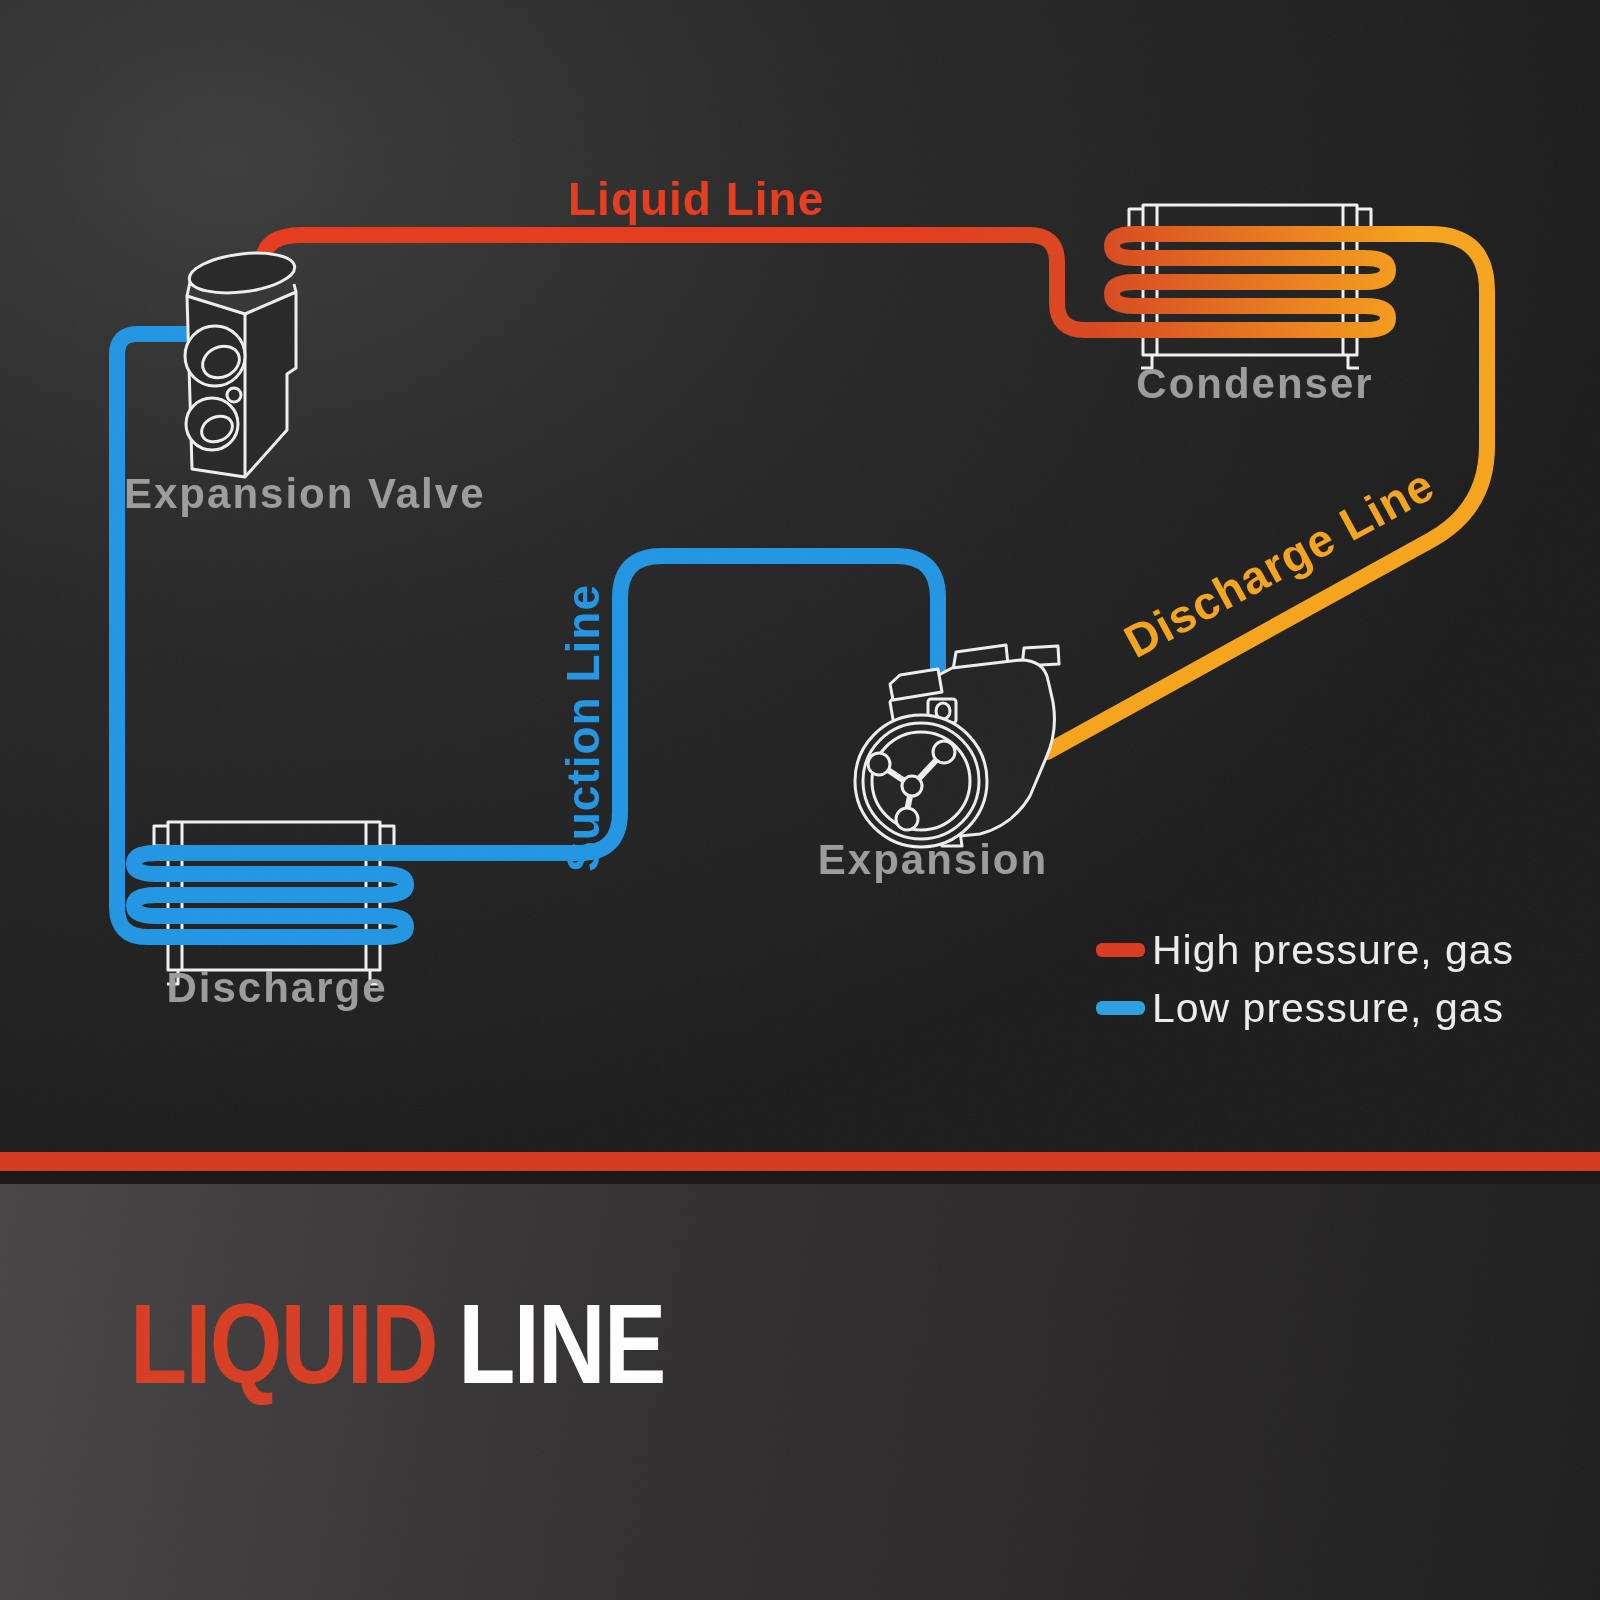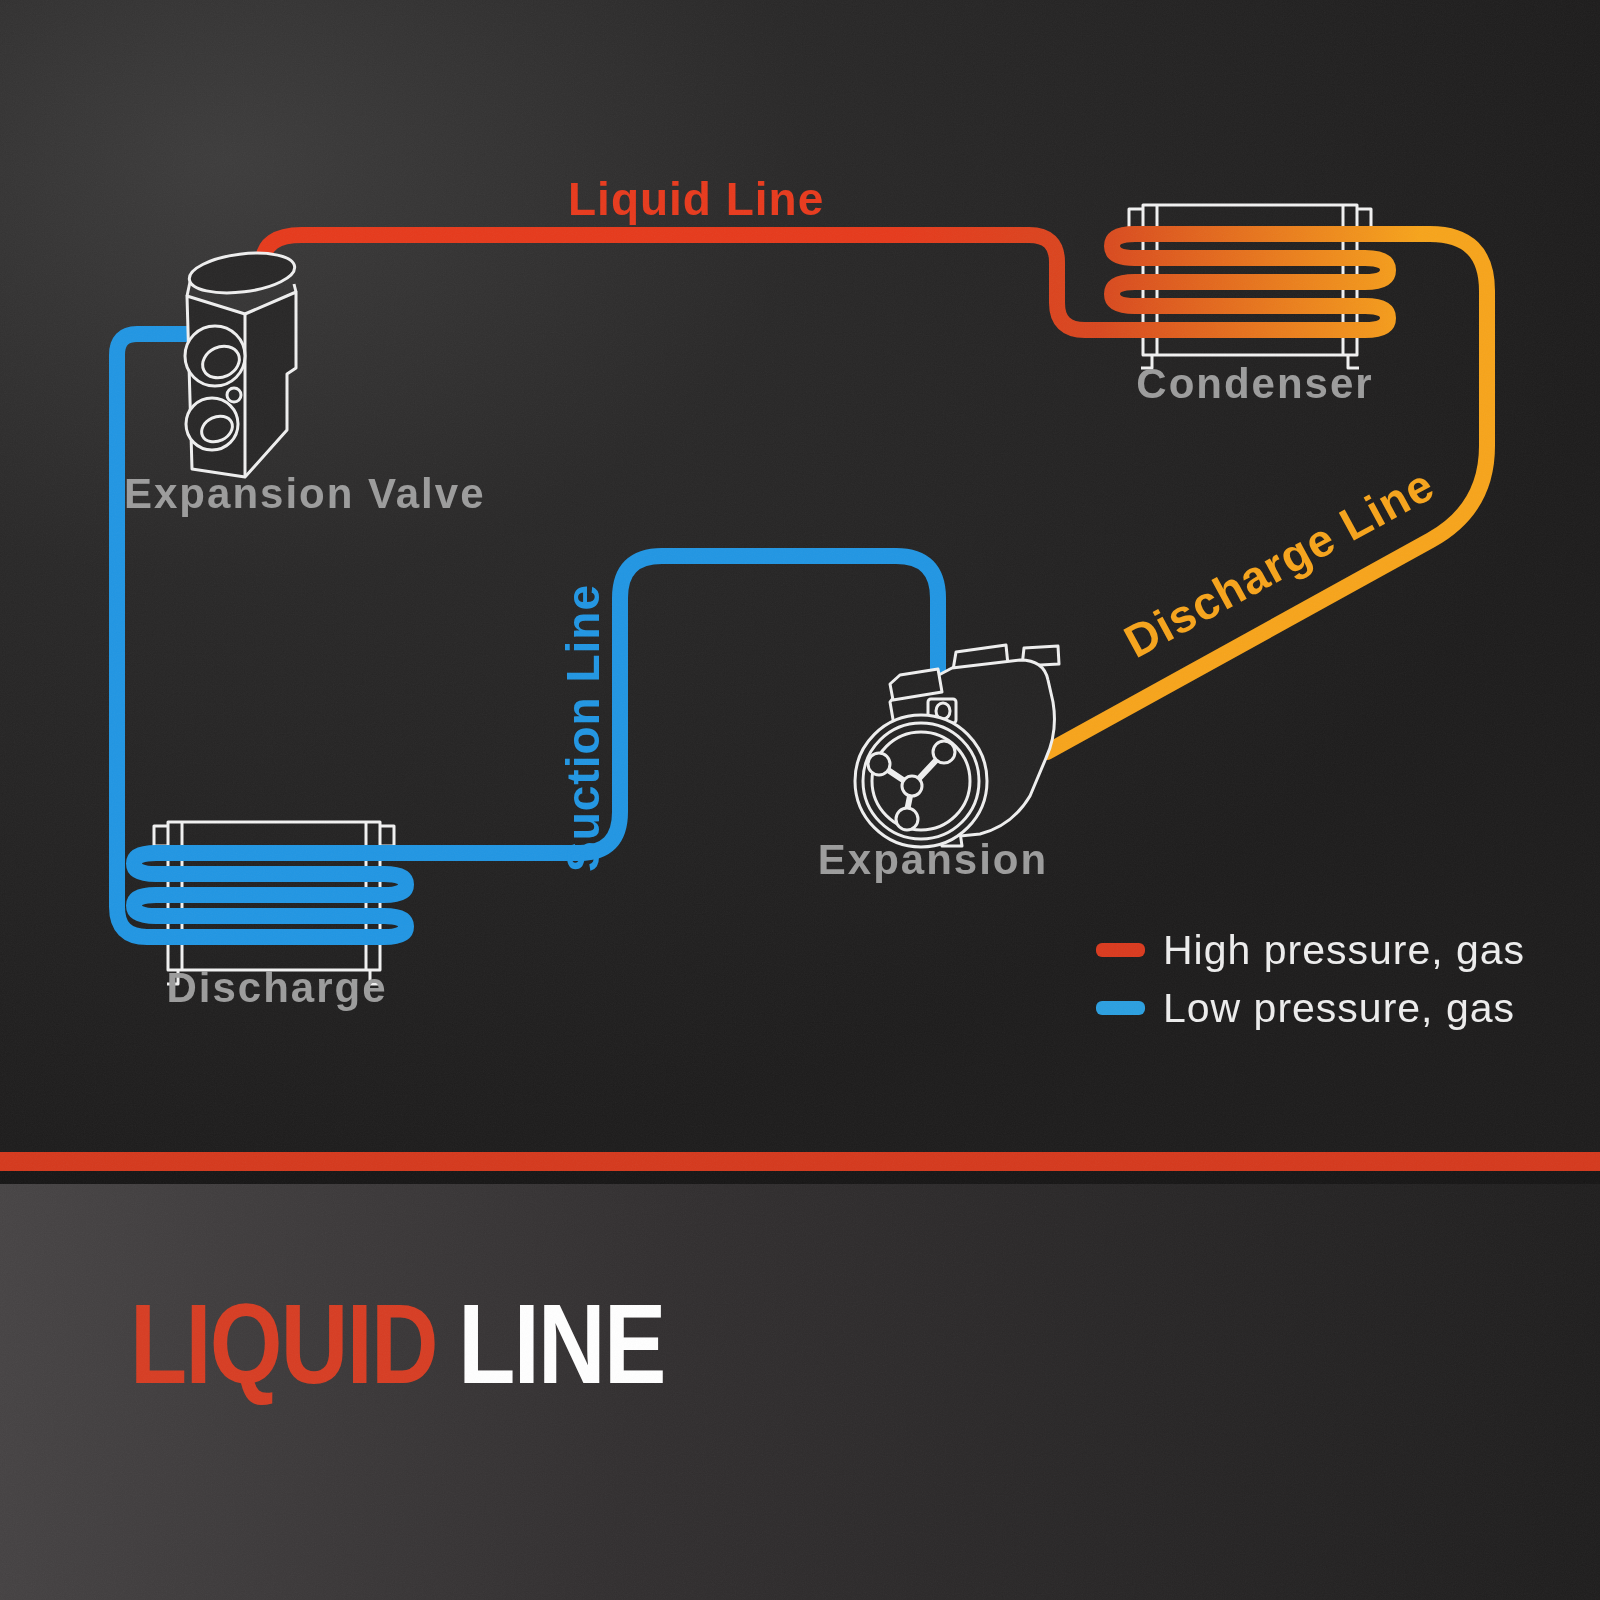--- a/index.html
+++ b/index.html
@@ -17,21 +17,21 @@
   .lbl-liquid{left:568px;top:172px;color:#e83a1d;}
   .lbl-suction{left:556px;top:872px;color:#2196e3;transform:rotate(-90deg);transform-origin:0 0;}
   .lbl-discharge{left:1128px;top:618px;color:#f7a41b;transform:rotate(-28.5deg);transform-origin:0 50%;}
   .lbl-expansion{left:124px;top:470px;}
   .lbl-condenser{left:1255px;top:360px;transform:translateX(-50%);}
   .lbl-evaporator{left:277px;top:964px;transform:translateX(-50%);}
   .lbl-compressor{left:933px;top:836px;transform:translateX(-50%);}
   .legend{position:absolute;left:1096px;top:928px;}
   .legend-row{display:flex;align-items:center;height:44px;margin-bottom:14px;}
   .legend-swatch{width:49px;height:14px;border-radius:6px;flex:0 0 auto;}
-  .legend-label{margin-left:18px;font-size:41px;font-weight:400;color:#ededed;letter-spacing:1px;}
+  .legend-label{margin-left:7px;font-size:41px;font-weight:400;color:#ededed;letter-spacing:1px;}
   .divider{position:absolute;left:0;top:1152px;width:1600px;height:19px;background:#d5391d;}
   .footer{
     position:absolute;left:0;top:1171px;width:1600px;height:429px;
     border-top:13px solid #171616;
     background:linear-gradient(100deg,#474445 0%,#322f30 40%,#1e1d1d 100%);
   }
   .footer-title{position:absolute;left:130px;top:1278px;font-size:114px;font-weight:700;
     letter-spacing:-2px;transform:scaleX(0.82);transform-origin:0 0;white-space:nowrap;}
   .footer-title .w1{color:#d73d23;}
   .footer-title .w2{color:#ffffff;margin-left:26px;}

